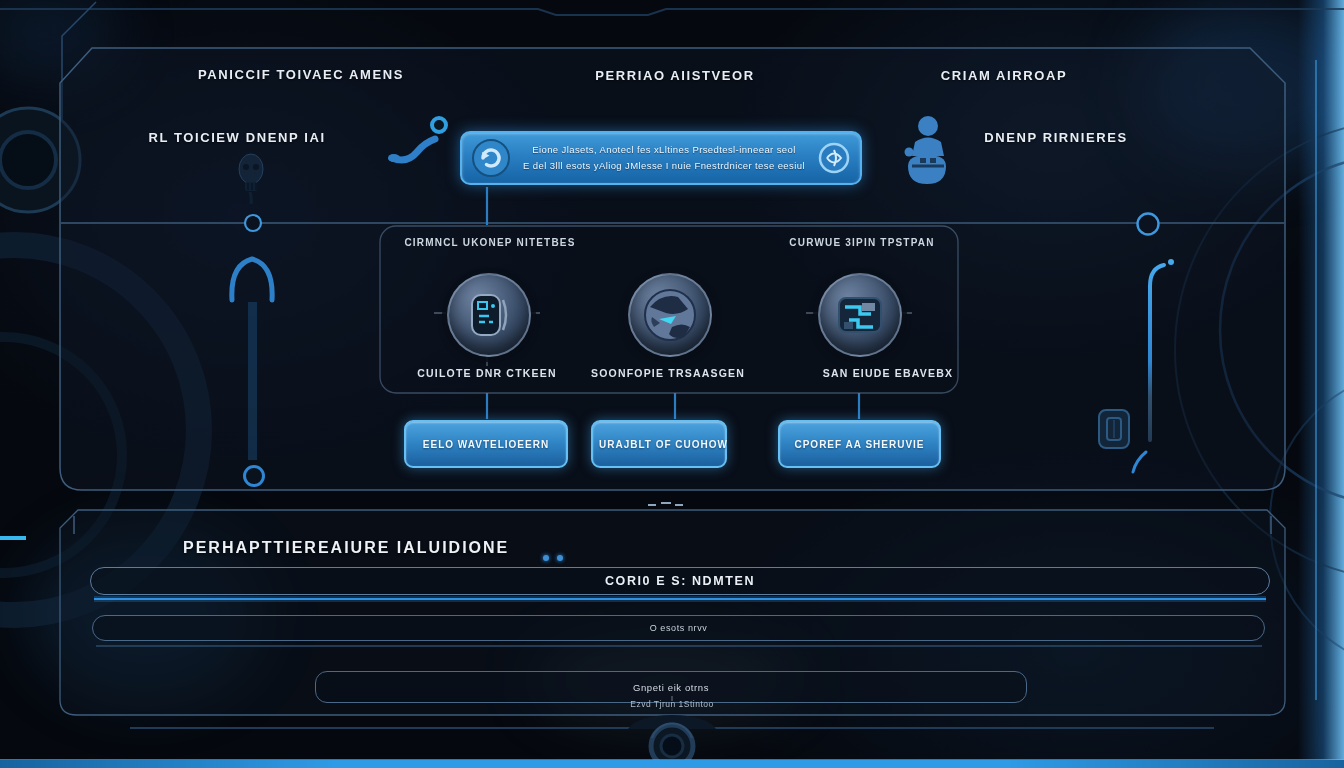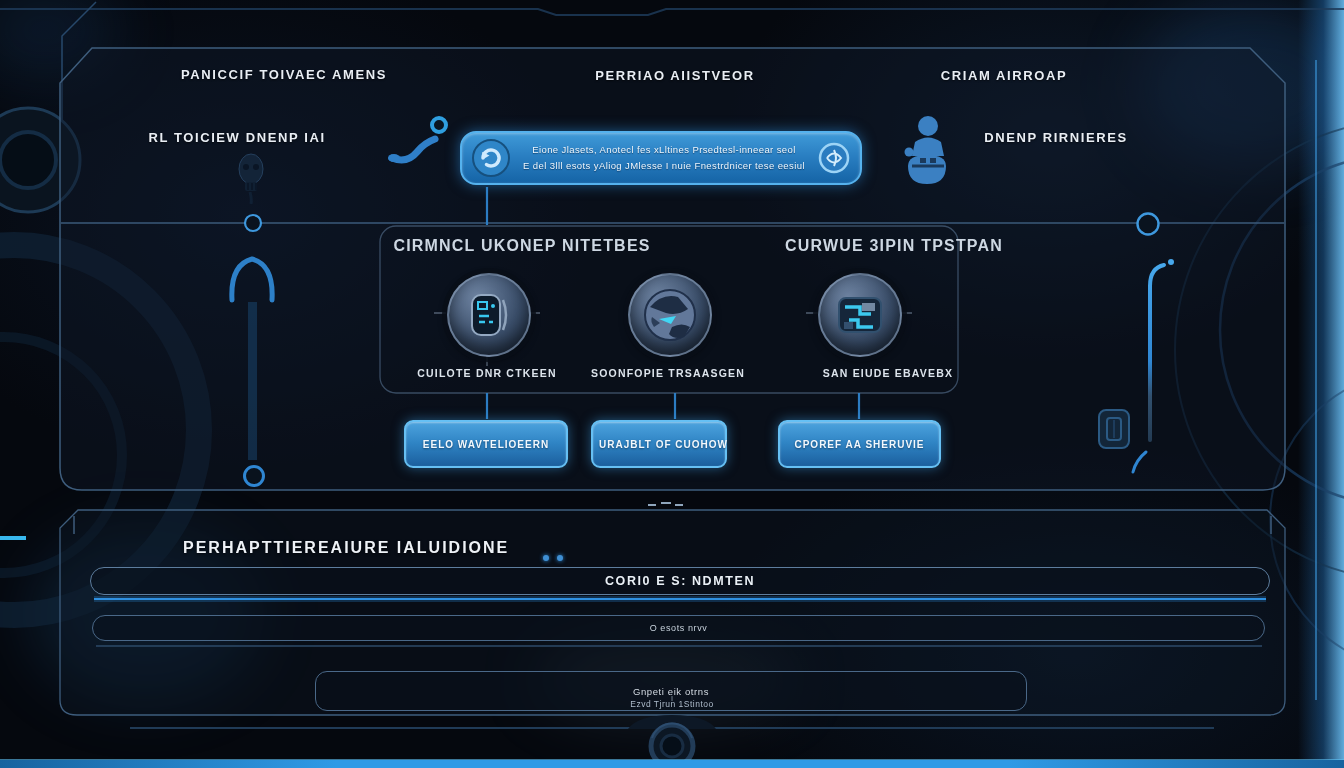--- a/index.html
+++ b/index.html
@@ -13,26 +13,26 @@
     font-family:"Liberation Sans",sans-serif;
     color:#e7ecf2;
   }
   .abs{position:absolute;}
   .glow{position:absolute;border-radius:50%;filter:blur(30px);pointer-events:none;}
   .right-glow{position:absolute;right:0;top:0;width:46px;height:768px;pointer-events:none;
     background:linear-gradient(90deg, rgba(8,16,28,0) 0%, rgba(40,130,210,.38) 55%, rgba(112,200,255,.85) 100%);}
   .hdr{position:absolute;font-weight:bold;letter-spacing:1.6px;font-size:13px;white-space:nowrap;
     transform:translateX(-50%);color:#e9eef4;text-shadow:0 1px 2px rgba(0,0,0,.6);}
   .subhdr{font-size:13px;}
-  .grp-title{position:absolute;transform:translateX(-50%);font-size:16px;font-weight:bold;
-    letter-spacing:1.2px;color:#cdd7e2;white-space:nowrap;margin-left:32px;}
+  .grp-title{position:absolute;transform:translateX(-50%);font-size:10px;font-weight:bold;
+    letter-spacing:1.2px;color:#cdd7e2;white-space:nowrap;}
   .feat-label{position:absolute;transform:translateX(-50%);font-size:10.5px;font-weight:bold;
     letter-spacing:1.2px;color:#dde4ec;white-space:nowrap;}
   .info-box{position:absolute;left:460px;top:131px;width:402px;height:54px;box-sizing:border-box;
-    border:2px solid #55b2ee;border-radius:16px;
+    border:2px solid #55b2ee;border-radius:10px;
     background:linear-gradient(180deg,#3f9ad8 0%, #2a7fc2 45%, #1564a6 100%);
     box-shadow:0 0 14px rgba(46,143,224,.55), inset 0 1px 3px rgba(255,255,255,.35);
     display:flex;align-items:center;gap:8px;padding:0 9px;}
   .info-text{flex:1;display:flex;flex-direction:column;justify-content:center;line-height:1.7;}
   .info-text div{font-size:9.5px;letter-spacing:.4px;color:#eef6fd;white-space:nowrap;overflow:hidden;
     text-shadow:0 1px 1px rgba(0,30,60,.55);text-align:center;}
   .feature-icon{position:absolute;top:273px;width:80px;height:80px;border-radius:50%;
     background:radial-gradient(circle at 35% 28%, #6d82a0 0%, #3b4f6b 55%, #1c2b40 100%);
     border:2px solid rgba(160,180,205,.45);
     box-shadow:0 0 0 5px rgba(8,14,24,.85), 0 3px 9px rgba(0,0,0,.6), inset 0 -8px 16px rgba(0,0,0,.5);
@@ -42,21 +42,21 @@
     background:linear-gradient(180deg,#4da3de 0%, #2f84c4 48%, #1b5f9e 100%);
     box-shadow:0 0 12px rgba(60,160,230,.5), inset 0 1px 2px rgba(255,255,255,.4);
     color:#f2f8fd;font-family:"Liberation Sans",sans-serif;font-size:10px;font-weight:bold;
     letter-spacing:1px;text-shadow:0 1px 2px rgba(0,20,40,.5);white-space:nowrap;}
   .bar{position:absolute;box-sizing:border-box;display:flex;align-items:center;justify-content:center;
     background:rgba(9,16,27,.55);border-radius:14px;}
   .bar1{left:90px;top:567px;width:1180px;height:28px;border:1.5px solid #5d7d9e;
     font-size:12.5px;font-weight:bold;letter-spacing:1.6px;color:#eaf0f6;}
   .bar2{left:92px;top:615px;width:1173px;height:26px;border:1.2px solid #4a6888;
     font-size:9px;letter-spacing:.6px;color:#c8d2dc;}
-  .bar3{left:315px;top:671px;width:712px;height:40px;border:1.2px solid #4a6888;
+  .bar3{left:315px;top:671px;width:712px;height:32px;border:1.2px solid #4a6888;
     font-size:9.5px;letter-spacing:.6px;color:#d5dce4;border-radius:12px;}
   .bottom-title{position:absolute;left:183px;top:539px;font-size:16px;font-weight:bold;
     letter-spacing:2px;color:#eef2f7;white-space:nowrap;text-shadow:0 1px 3px rgba(0,0,0,.7);}
   .caption{position:absolute;left:672px;top:699px;transform:translateX(-50%);
     font-size:8.5px;letter-spacing:.5px;color:#aebccb;white-space:nowrap;}
   .dots{position:absolute;left:543px;top:555px;display:flex;gap:8px;}
   .dots span{width:6px;height:6px;border-radius:50%;background:#3f8fd4;box-shadow:0 0 4px #2e8fe0;}
   svg{display:block;}
 </style>
 </head>
@@ -185,21 +185,21 @@
     <circle cx="30" cy="12" r="10"></circle>
     <path d="M17 28 q13 -9 26 0 l3 14 h-32 z"></path>
     <circle cx="11" cy="38" r="4.5"></circle>
     <path d="M10 52 q0 -11 19 -11 q19 0 19 11 q0 18 -19 18 q-19 0 -19 -18 z"></path>
   </g>
   <path d="M14 52 h32" stroke="#1a3a5c" stroke-width="3"></path>
   <rect x="22" y="44" width="6" height="5" fill="#1a3a5c"></rect>
     <rect x="32" y="44" width="6" height="5" fill="#1a3a5c"></rect>
 </svg>
 
-<div class="hdr" style="left:284px;top:67px;">PANICCIF TOIVAEC AMENS</div>
+<div class="hdr" style="left:301px;top:67px;">PANICCIF TOIVAEC AMENS</div>
 <div class="hdr" style="left:675px;top:68px;">PERRIAO AIISTVEOR</div>
 <div class="hdr" style="left:1004px;top:68px;">CRIAM AIRROAP</div>
 <div class="hdr subhdr" style="left:237px;top:130px;">RL TOICIEW DNENP IAI</div>
 <div class="hdr subhdr" style="left:1056px;top:130px;">DNENP RIRNIERES</div>
 
 <div class="info-box">
   <svg width="40" height="40" viewBox="0 0 40 40">
     <circle cx="20" cy="20" r="18" fill="#2f86c8" stroke="#16507e" stroke-width="2"></circle>
     <path d="M12 20 a8 8 0 1 1 3.5 6.6" stroke="#cfeafd" stroke-width="3.5" fill="none" stroke-linecap="round"></path>
     <path d="M11 14 l1.5 7 l6 -3.5 z" fill="#cfeafd"></path>

